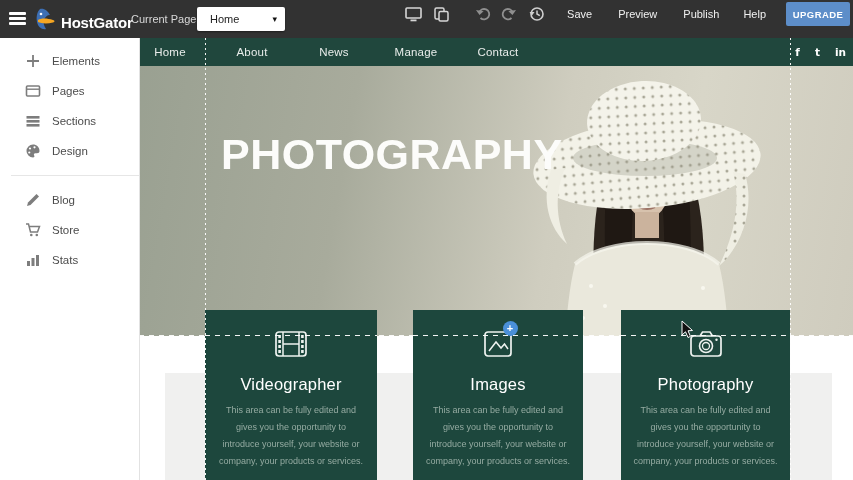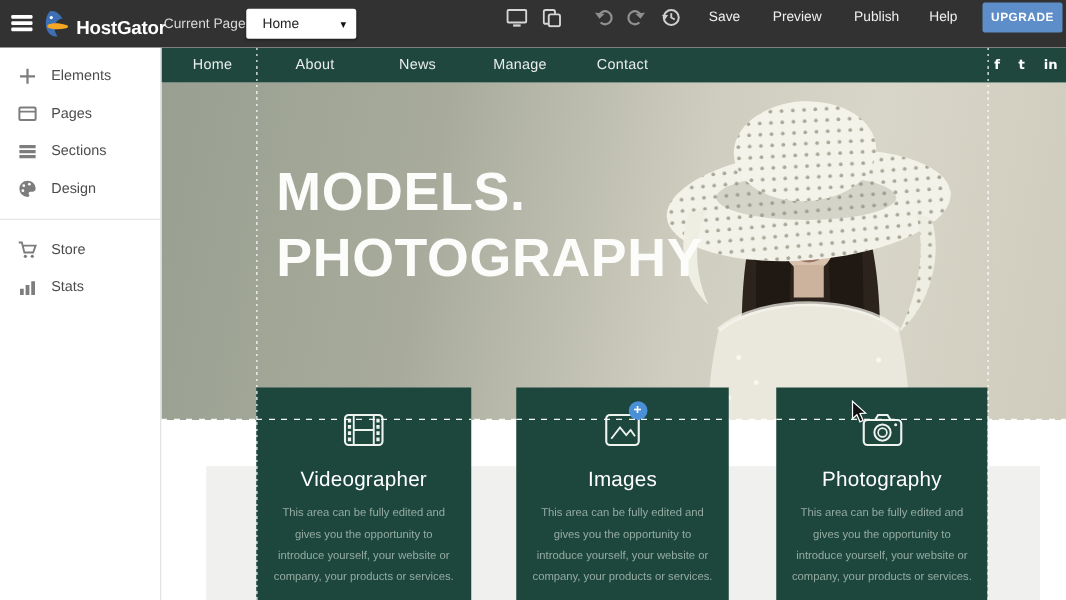--- a/index.html
+++ b/index.html
@@ -20,21 +20,21 @@
   .page-dd .val{font-size:11px;color:#222;padding-left:13px;flex:1;}
   .page-dd .caret{font-size:9px;color:#111;padding-right:8px;}
   .tb-right{position:absolute;right:0;top:0;height:28px;display:flex;align-items:center;}
   .tb-ic{display:flex;align-items:center;justify-content:center;cursor:pointer;}
   .tb-txt{font-size:11px;color:#f0f0f0;cursor:pointer;}
   .upgrade{width:64px;height:24px;background:var(--upgrade-blue,#5d8ec9);border-radius:2px;
            color:#fff;font-size:9.5px;font-weight:700;display:flex;align-items:center;
            justify-content:center;letter-spacing:.4px;cursor:pointer;text-align:center;}
 
   
-  .sidebar{position:absolute;left:0;top:38px;width:129px;height:442px;background:#fff;
+  .sidebar{position:absolute;left:11px;top:38px;width:129px;height:442px;background:#fff;
            border-right:1px solid #e2e2e2;z-index:30;padding-top:8px;}
   .sb-item{height:30px;display:flex;align-items:center;padding-left:14px;gap:11px;cursor:pointer;}
   .sb-item svg{flex:0 0 16px;}
   .sb-label{font-size:11.5px;color:#4c4c4c;}
   .sb-divider{height:1px;background:#e6e6e6;margin:9px 0;}
 
   
   .canvas{position:absolute;left:129px;top:38px;width:724px;height:442px;background:#fff;overflow:hidden;}
   .site-nav{position:absolute;left:0;top:0;width:724px;height:28px;
             background:var(--nav-green,#20473d);display:flex;align-items:center;z-index:5;}
@@ -163,20 +163,26 @@
     <div class="sb-item">
       <svg width="16" height="16" viewBox="0 0 16 16">
           <path d="M8 1.5 a6.5 6.5 0 1 0 0 13 c1.4 0 1.8-1 1.2-1.9 c-.7-1-.2-2.3 1.1-2.3 h1.7 c1.5 0 2.5-1 2.5-2.3 C14.5 4 11.6 1.5 8 1.5 Z" fill="#7d7d7d"></path>
           <circle cx="5" cy="5.5" r="1.1" fill="#fff"></circle>
           <circle cx="9.5" cy="4.3" r="1.1" fill="#fff"></circle>
           <circle cx="4.3" cy="9.5" r="1.1" fill="#fff"></circle>
         </svg>
       <span class="sb-label">Design</span>
     </div>
     <div class="sb-divider"></div>
+    <div class="sb-item">
+      <svg width="16" height="16" viewBox="0 0 16 16">
+          <path d="M2 14 L3 10.5 L11.5 2 L14 4.5 L5.5 13 Z" fill="#7d7d7d"></path>
+        </svg>
+      <span class="sb-label">Blog</span>
+    </div>
     <div class="sb-item">
       <svg width="16" height="16" viewBox="0 0 16 16">
           <path d="M1 2 H3.5 L5.5 10 H12.5 L14.5 4.5 H4" fill="none" stroke="#7d7d7d" stroke-width="1.5"></path>
           <circle cx="6.3" cy="13" r="1.3" fill="#7d7d7d"></circle>
           <circle cx="11.8" cy="13" r="1.3" fill="#7d7d7d"></circle>
         </svg>
       <span class="sb-label">Store</span>
     </div>
     <div class="sb-item">
       <svg width="16" height="16" viewBox="0 0 16 16">
@@ -237,21 +243,20 @@
         <path d="M266 108 C276 140 264 180 240 200 C256 168 262 134 254 106 Z" fill="#efeee3"></path>
         <path d="M266 108 C276 140 264 180 240 200 C256 168 262 134 254 106 Z" fill="url(#hatdots)"></path>
         <path d="M72 104 C62 134 70 162 88 178 C76 152 76 126 86 102 Z" fill="#efeee3"></path>
         <ellipse cx="166" cy="92" rx="72" ry="18" fill="#8f8d7e" opacity=".3"></ellipse>
         <g transform="rotate(-3 165 55)">
           <ellipse cx="165" cy="55" rx="57" ry="40" fill="#f4f3ea"></ellipse>
           <ellipse cx="165" cy="55" rx="57" ry="40" fill="url(#hatdots)"></ellipse>
         </g>
       </svg>
       <div class="hero-title">
-        <div>MODELS.</div>
         <div>PHOTOGRAPHY</div>
       </div>
     </div>
 
     <div class="page-gray"></div>
 
     <div class="card card-1">
       <div class="card-icon">
         <svg width="38" height="38" viewBox="0 0 38 38">
           <rect x="4" y="7" width="30" height="24" rx="3" fill="none" stroke="#eef3f0" stroke-width="1.7"></rect>

